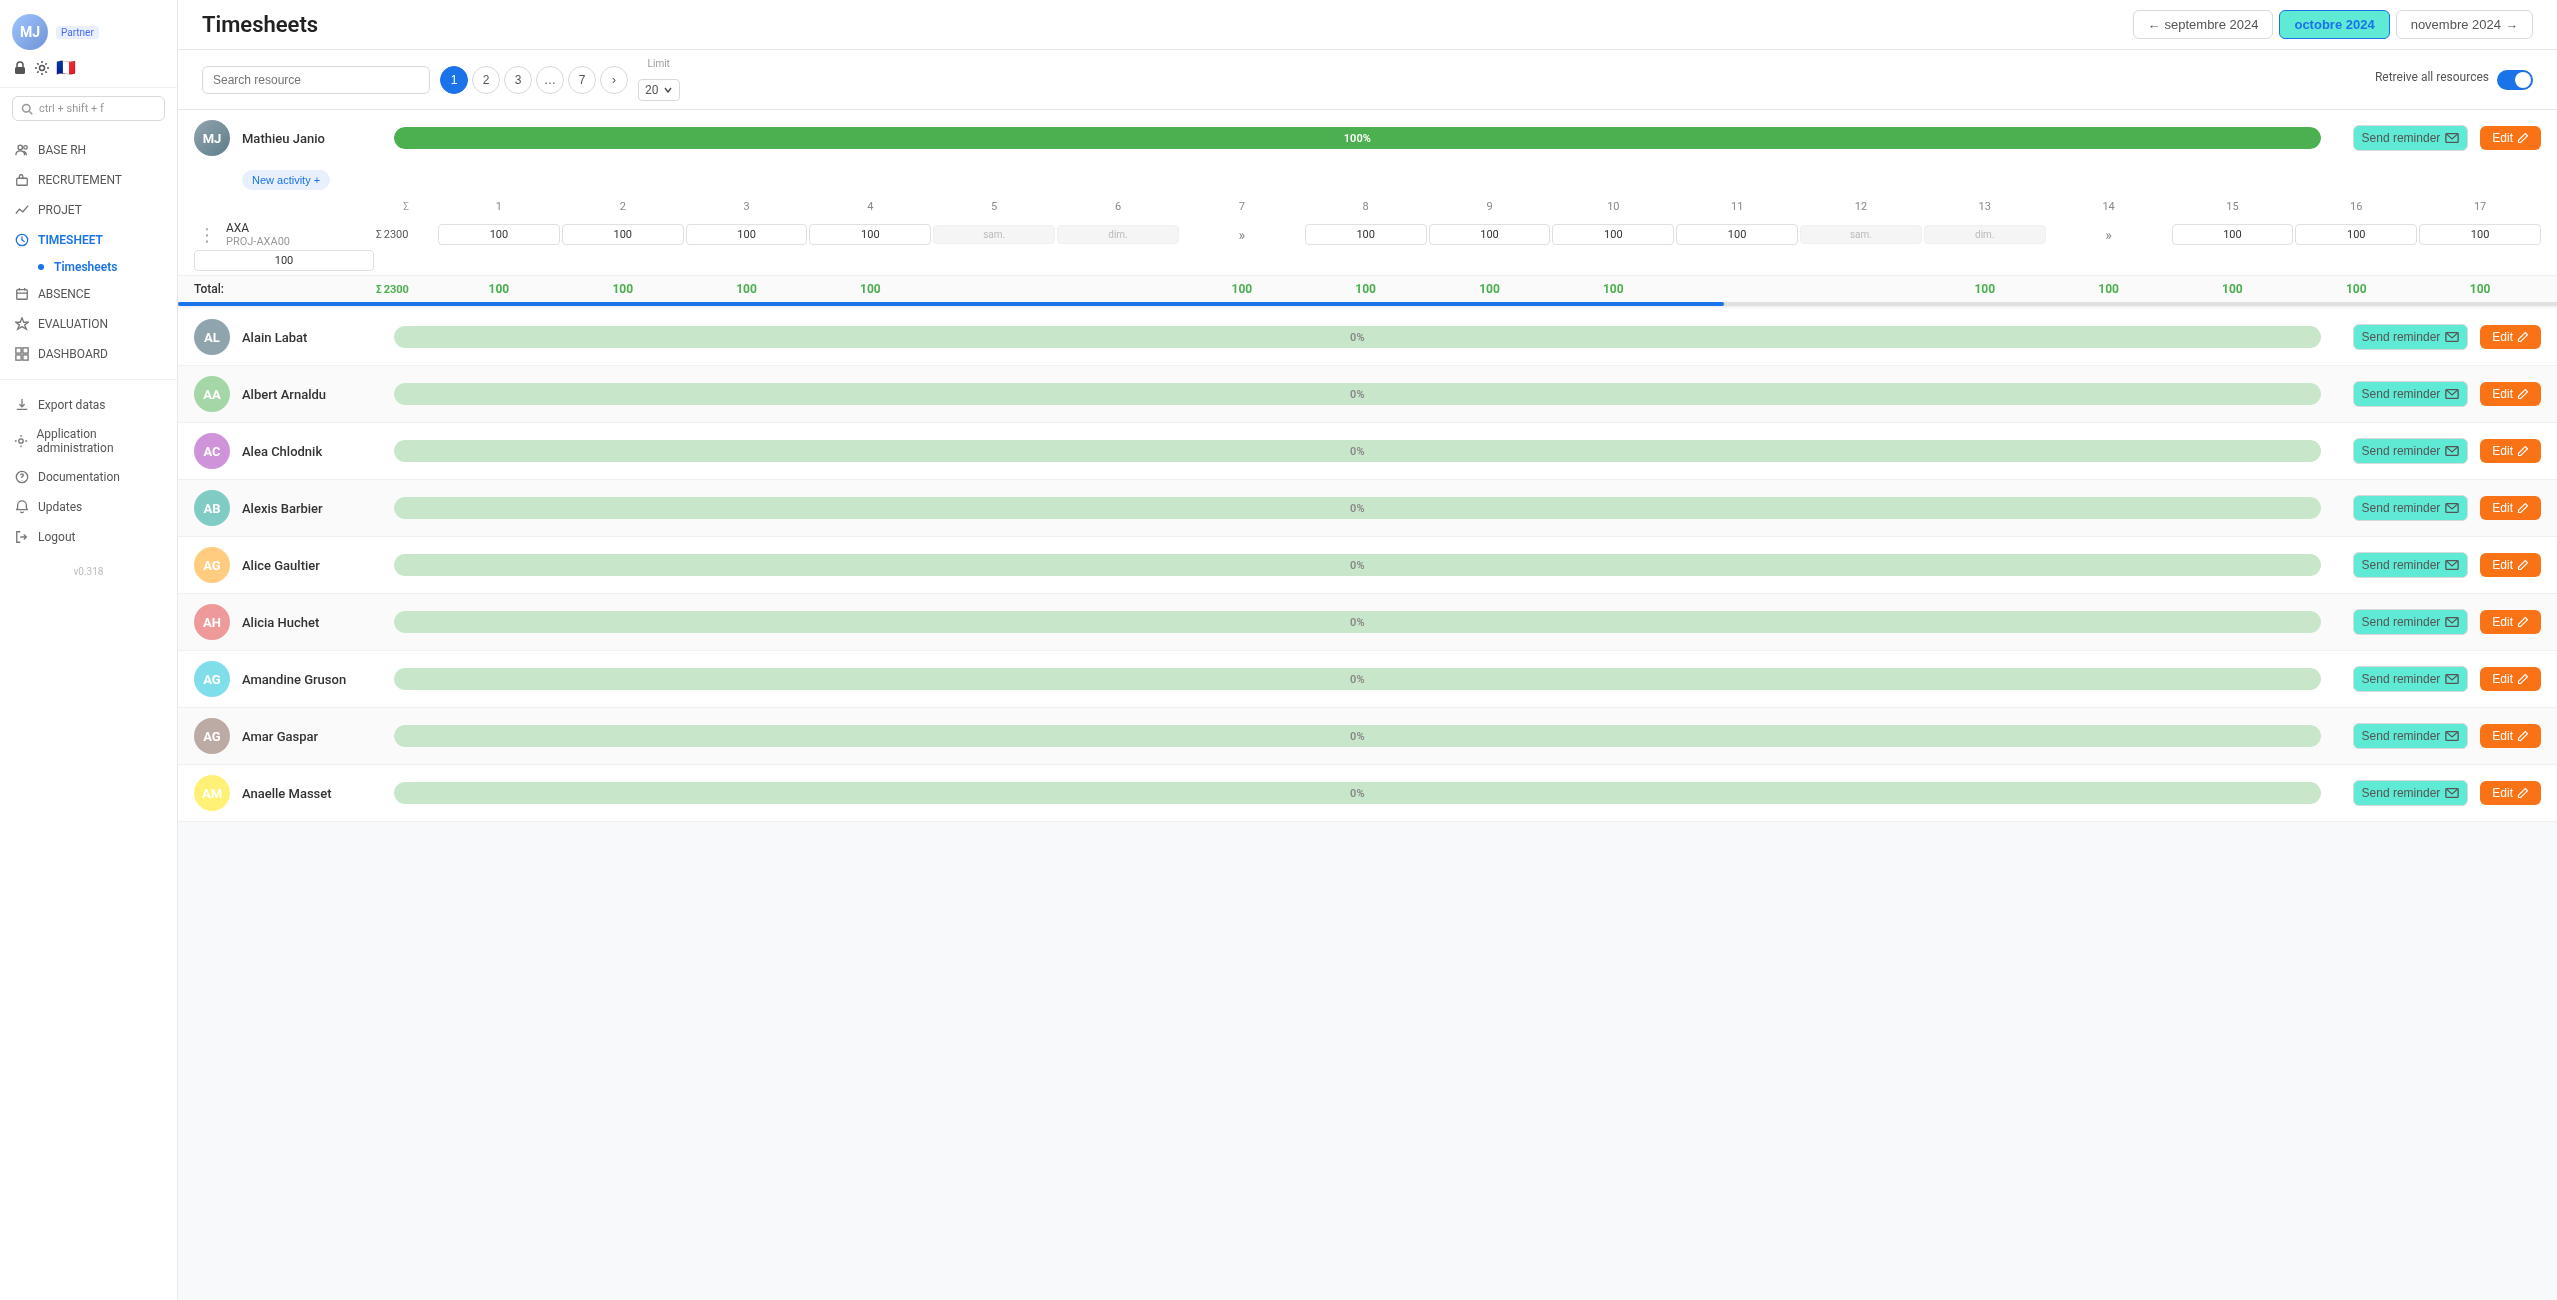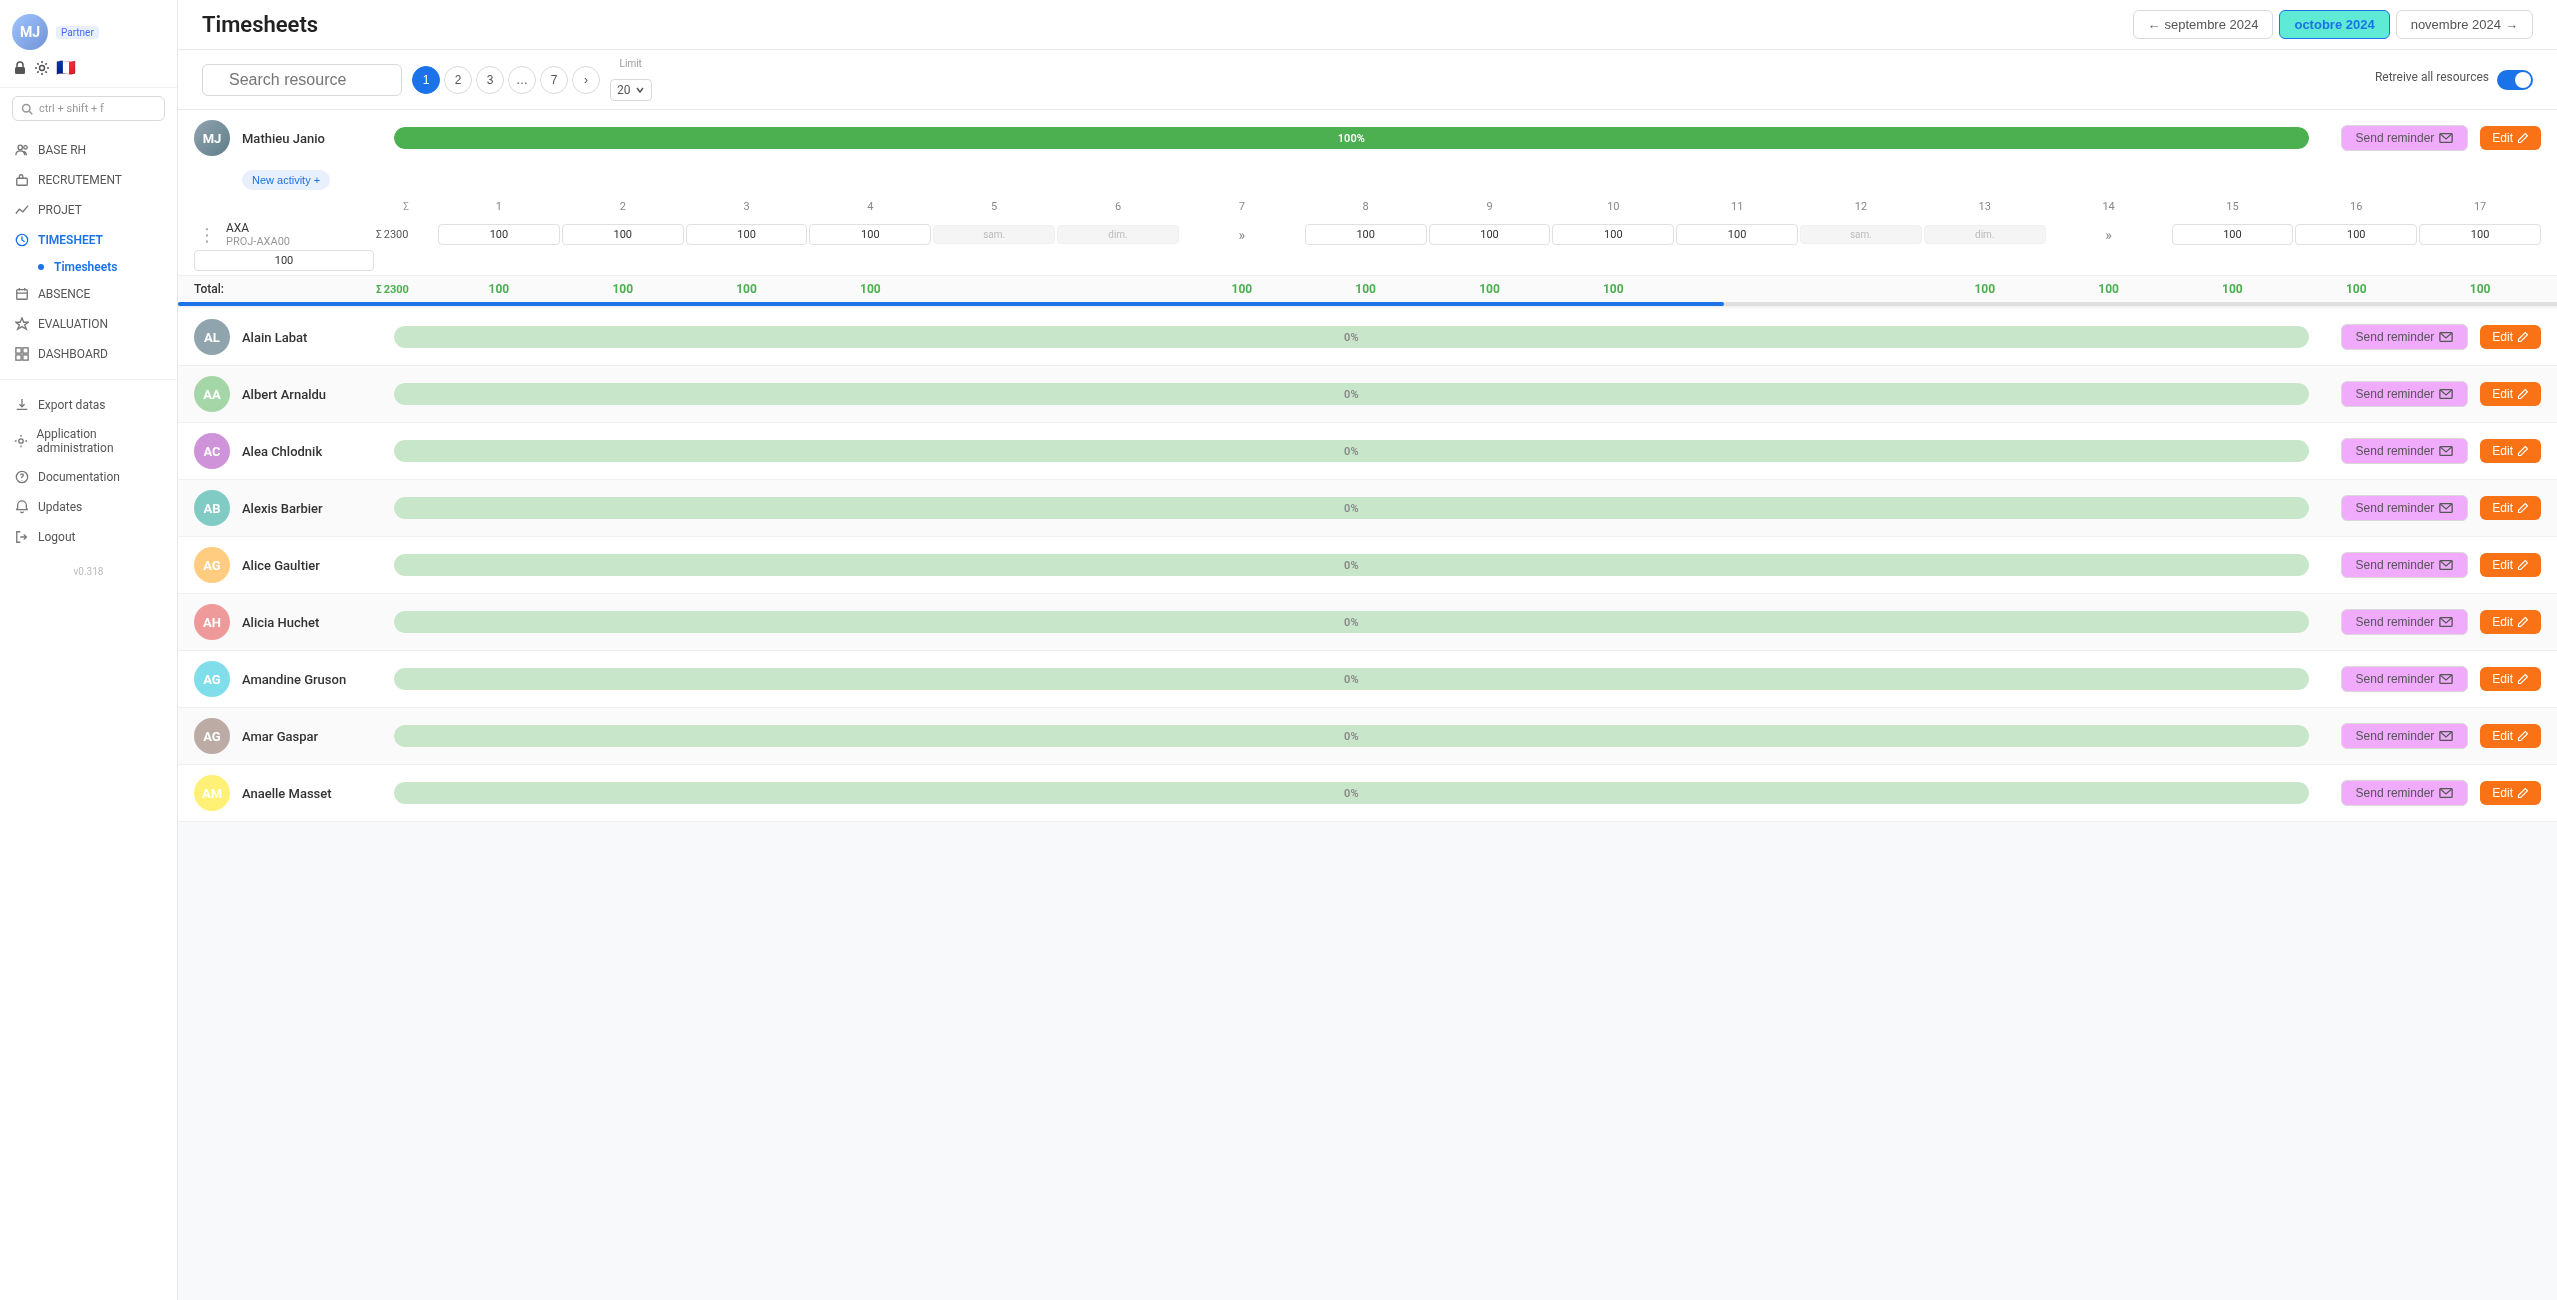--- a/index.html
+++ b/index.html
@@ -115,23 +115,23 @@
       padding: 8px 24px;
       display: flex;
       align-items: center;
       justify-content: space-between;
     }
     .toolbar-left { display: flex; align-items: center; gap: 10px; }
 
     .search-input {
       border: 1px solid #d9d9d9;
       border-radius: 6px;
-      padding: 6px 26px;
-      font-size: 16px;
-      width: 200px;
+      padding: 6px 10px;
+      font-size: 12px;
+      width: 228px;
       color: #999;
     }
 
     .pagination { display: flex; align-items: center; gap: 4px; }
     .page-btn {
       width: 28px; height: 28px; border-radius: 50%; border: 1px solid #d9d9d9;
       display: flex; align-items: center; justify-content: center;
       cursor: pointer; font-size: 12px; background: #fff; color: #555;
     }
     .page-btn.active { background: #1a73e8; color: #fff; border-color: #1a73e8; }
@@ -195,22 +195,22 @@
       height: 100%; border-radius: 11px;
       display: flex; align-items: center; justify-content: center;
       font-size: 11px; font-weight: 600;
     }
     .progress-bar-fill.green { background: #4caf50; color: #fff; }
     .progress-bar-fill.light-green { background: #c8e6c9; color: #888; }
 
     .send-reminder-btn {
       display: flex; align-items: center; gap: 5px;
       border: 1px solid #d9d9d9; border-radius: 6px;
-      padding: 5px 14px; cursor: pointer; font-size: 12px;
-      background: #f0abfc; color: #555; white-space: nowrap;
+      padding: 5px 8px; cursor: pointer; font-size: 12px;
+      background: #5eead4; color: #555; white-space: nowrap;
     }
     .edit-btn {
       background: #f97316; color: #fff; border: none; border-radius: 6px;
       padding: 5px 12px; cursor: pointer; font-size: 12px;
       display: flex; align-items: center; gap: 4px; white-space: nowrap;
     }
 
     
     .new-activity-row {
       padding: 4px 16px 6px 64px;

